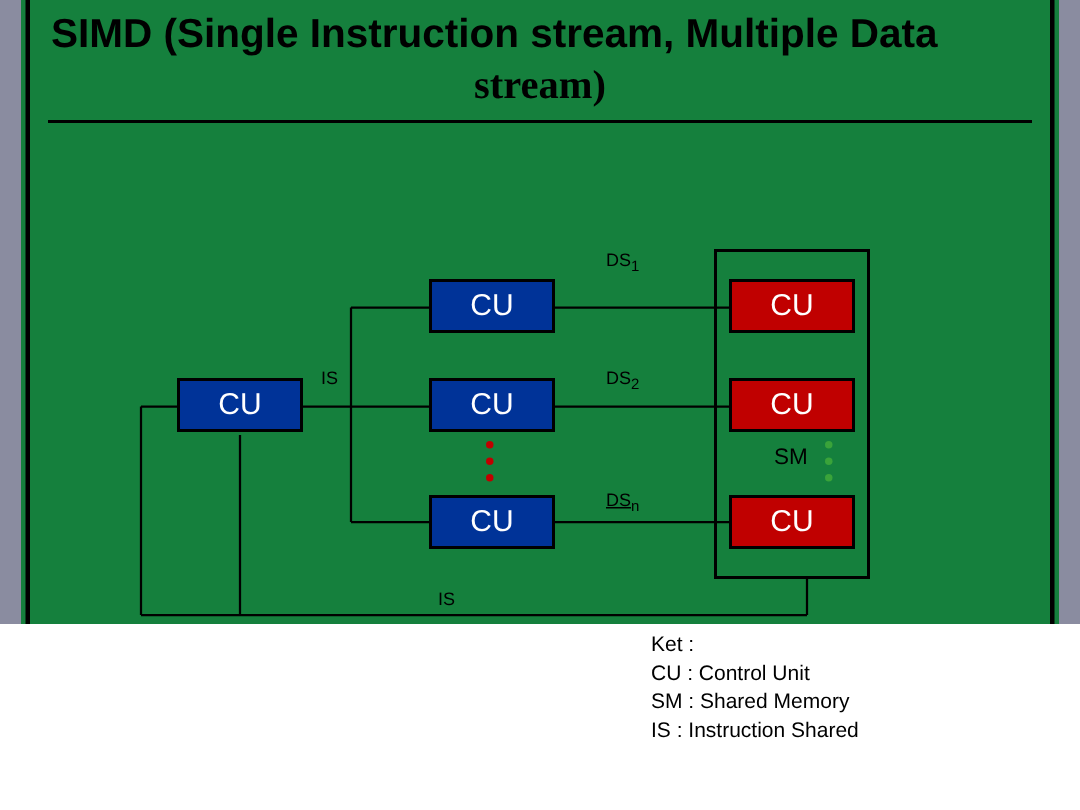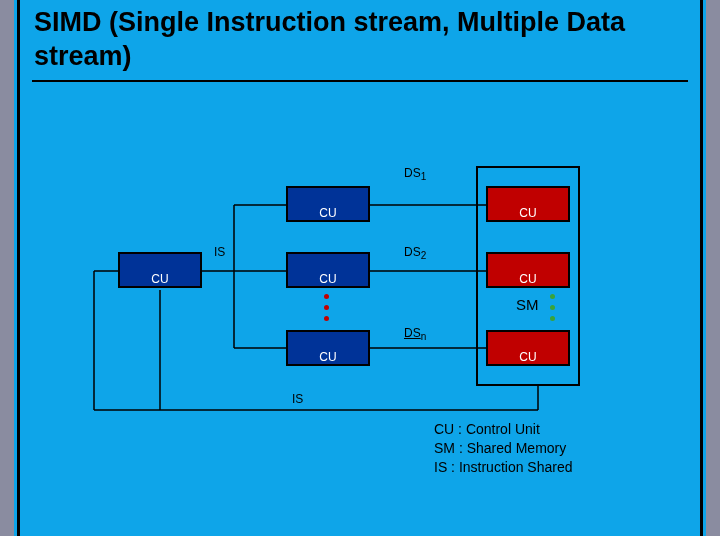--- a/index.html
+++ b/index.html
@@ -1,63 +1,63 @@
 <!DOCTYPE html>
 <html><head>
 <meta charset="utf-8">
 <style>
   * { box-sizing: border-box; margin: 0; padding: 0; }
   html, body { width: 720px; height: 540px; font-family: Arial, sans-serif; }
   .slide {
     position: relative;
     width: 720px;
-    height: 536px;
-    background: #0ea5e9;
+    height: 416px;
+    background: #15803d;
     border-left: 14px solid #8a8ca0;
     border-right: 14px solid #8a8ca0;
   }
   .slide::before, .slide::after {
     content: "";
     position: absolute;
     top: 0; bottom: 0;
     width: 3px;
     background: #000;
   }
   .slide::before { left: 3px; }
   .slide::after { right: 3px; }
   .title {
     position: absolute;
     left: 20px; right: 20px; top: 6px;
     font-size: 27px;
     font-weight: 700;
     text-align: left;
     line-height: 1.25;
   }
-  .title-line2 { text-align: left; }
+  .title-line2 { text-align: center; font-family: Liberation Serif, serif; }
   .underline {
     position: absolute;
     left: 18px; right: 18px; top: 80px;
     height: 2px;
     background: #000;
   }
 
   
   .canvas {
     position: absolute;
     left: 0; top: 0; width: 720px; height: 540px;
   }
 
   .box {
     position: absolute;
     width: 84px; height: 36px;
     border: 2px solid;
     display: flex;
-    align-items: flex-end;
+    align-items: center;
     justify-content: center;
-    font-size: 12px;
+    font-size: 20px;
   }
   .box-blue { background: #003398; color: #fff; border-color: #000; }
   .box-red  { background: #c00000; color: #fff; border-color: #000; }
 
   .mm-frame { 
     position: absolute;
     border: 2px solid #000;
     width: 104px; height: 220px;
   }
 
@@ -179,19 +179,20 @@
     </div>
     <div class="lbl" style="left:390px; top:326px;text-decoration:underline;">
       <span>DS</span><sub>n</sub>
     </div>
 
     <div class="lbl sm" style="left:502px; top:296px; font-weight:400;">SM</div>
 
     <div class="lbl" style="left:278px; top:392px;">IS</div>
 
     <div class="legend" style="left:420px; top:420px;">
+      <div>Ket :</div>
       <div>CU  : Control Unit</div>
       <div>SM   : Shared Memory</div>
       <div>IS  : Instruction Shared</div>
     </div>
 
   </div>
 </div>
 
 </body></html>

